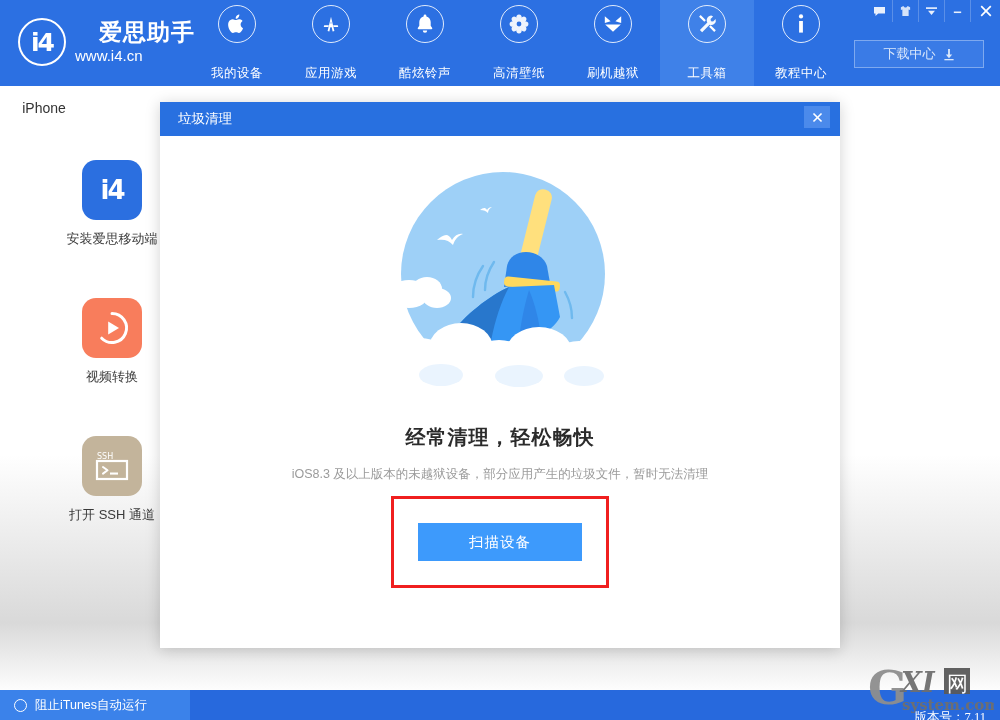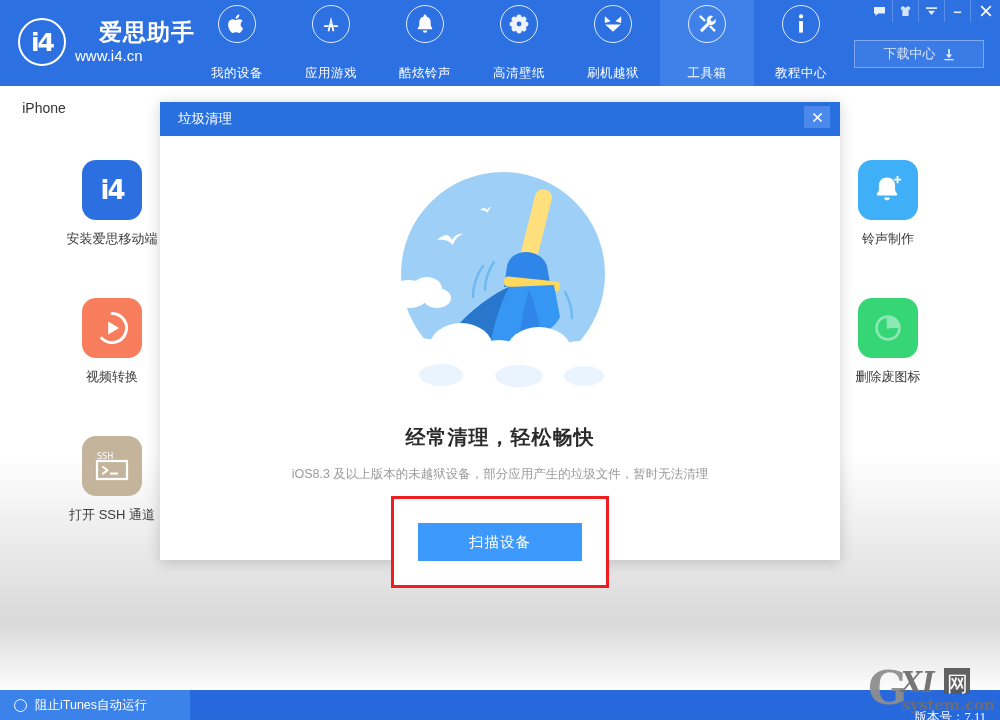--- a/index.html
+++ b/index.html
@@ -93,21 +93,21 @@
   }
   .tool-icon {
     width: 60px; height: 60px; border-radius: 14px;
     display: flex; align-items: center; justify-content: center;
     position: relative;
   }
   .tool-label { font-size: 13px; color: #3a3a3a; }
 
   
   .dialog {
-    position: absolute; left: 160px; top: 102px; width: 680px; height: 458px;
+    position: absolute; left: 160px; top: 102px; width: 680px; height: 546px;
     background: #fff; box-shadow: 0 2px 14px rgba(0,0,0,.18);
   }
   .dlg-head {
     height: 34px; background: #2870e0; position: relative;
     display: flex; align-items: center;
   }
   .dlg-title { color: #fff; font-size: 13.5px; margin-left: 18px; }
   .dlg-close {
     position: absolute; right: 10px; top: 4px; width: 26px; height: 22px;
     background: #4b8aeb; color: #fff; font-size: 14px;
@@ -326,44 +326,20 @@
             <text x="5" y="11" font-family="DejaVu Sans, sans-serif" font-size="8" fill="#fff">SSH</text>
             <rect x="5" y="13" width="30" height="18" fill="none" stroke="#fff" stroke-width="2.2"></rect>
             <path d="M11 19l4.5 3.3L11 25.6" fill="none" stroke="#fff" stroke-width="2" stroke-linecap="round" stroke-linejoin="round"></path>
             <rect x="18" y="24.5" width="8" height="2.1" fill="#fff"></rect>
           </svg>
         </div>
         <div class="tool-label">打开 SSH 通道</div>
       </div>
     </div>
 
-    <div class="tool-col right">
-
-      <div class="tool-item">
-        <div class="tool-icon" style="background:#3fb0f7;">
-          <svg width="38" height="38" viewBox="0 0 38 38">
-            <path fill="#fff" d="M18 6.5c-4.9 0-8.1 3.4-8.1 8v5l-2.1 3.4c-.4.7.1 1.5.9 1.5h18.6c.8 0 1.3-.8.9-1.5l-2.1-3.4v-5c0-4.6-3.2-8-8.1-8z"></path>
-            <path fill="#fff" d="M15.2 26.4h5.6a2.8 2.8 0 0 1-5.6 0z"></path>
-            <path fill="#fff" d="M27.6 5.1h1.9v2.6h2.6v1.9h-2.6v2.6h-1.9V9.6H25V7.7h2.6z"></path>
-          </svg>
-        </div>
-        <div class="tool-label">铃声制作</div>
-      </div>
-
-      <div class="tool-item">
-        <div class="tool-icon" style="background:#36d576;">
-          <svg width="40" height="40" viewBox="0 0 40 40">
-            <circle cx="20" cy="20" r="11.5" fill="none" stroke="#8ce8b4" stroke-width="2.6"></circle>
-            <path fill="#8ce8b4" d="M20 9.4A10.6 10.6 0 0 1 30.6 20H20z"></path>
-            <path fill="#8ce8b4" d="M18.7 10h2.6v10.6h-2.6z"></path>
-          </svg>
-        </div>
-        <div class="tool-label">删除废图标</div>
-      </div>
-    </div>
 
     <div class="dialog" style="top:-28px;">
       <div class="dlg-head">
         <div class="dlg-title">垃圾清理</div>
         <div class="dlg-close">
           <svg width="11" height="11" viewBox="0 0 12 12">
               <path stroke="#fff" stroke-width="1.8" d="M1.6 1.6 10.4 10.4M10.4 1.6 1.6 10.4"></path>
             </svg>
         </div>
       </div>

